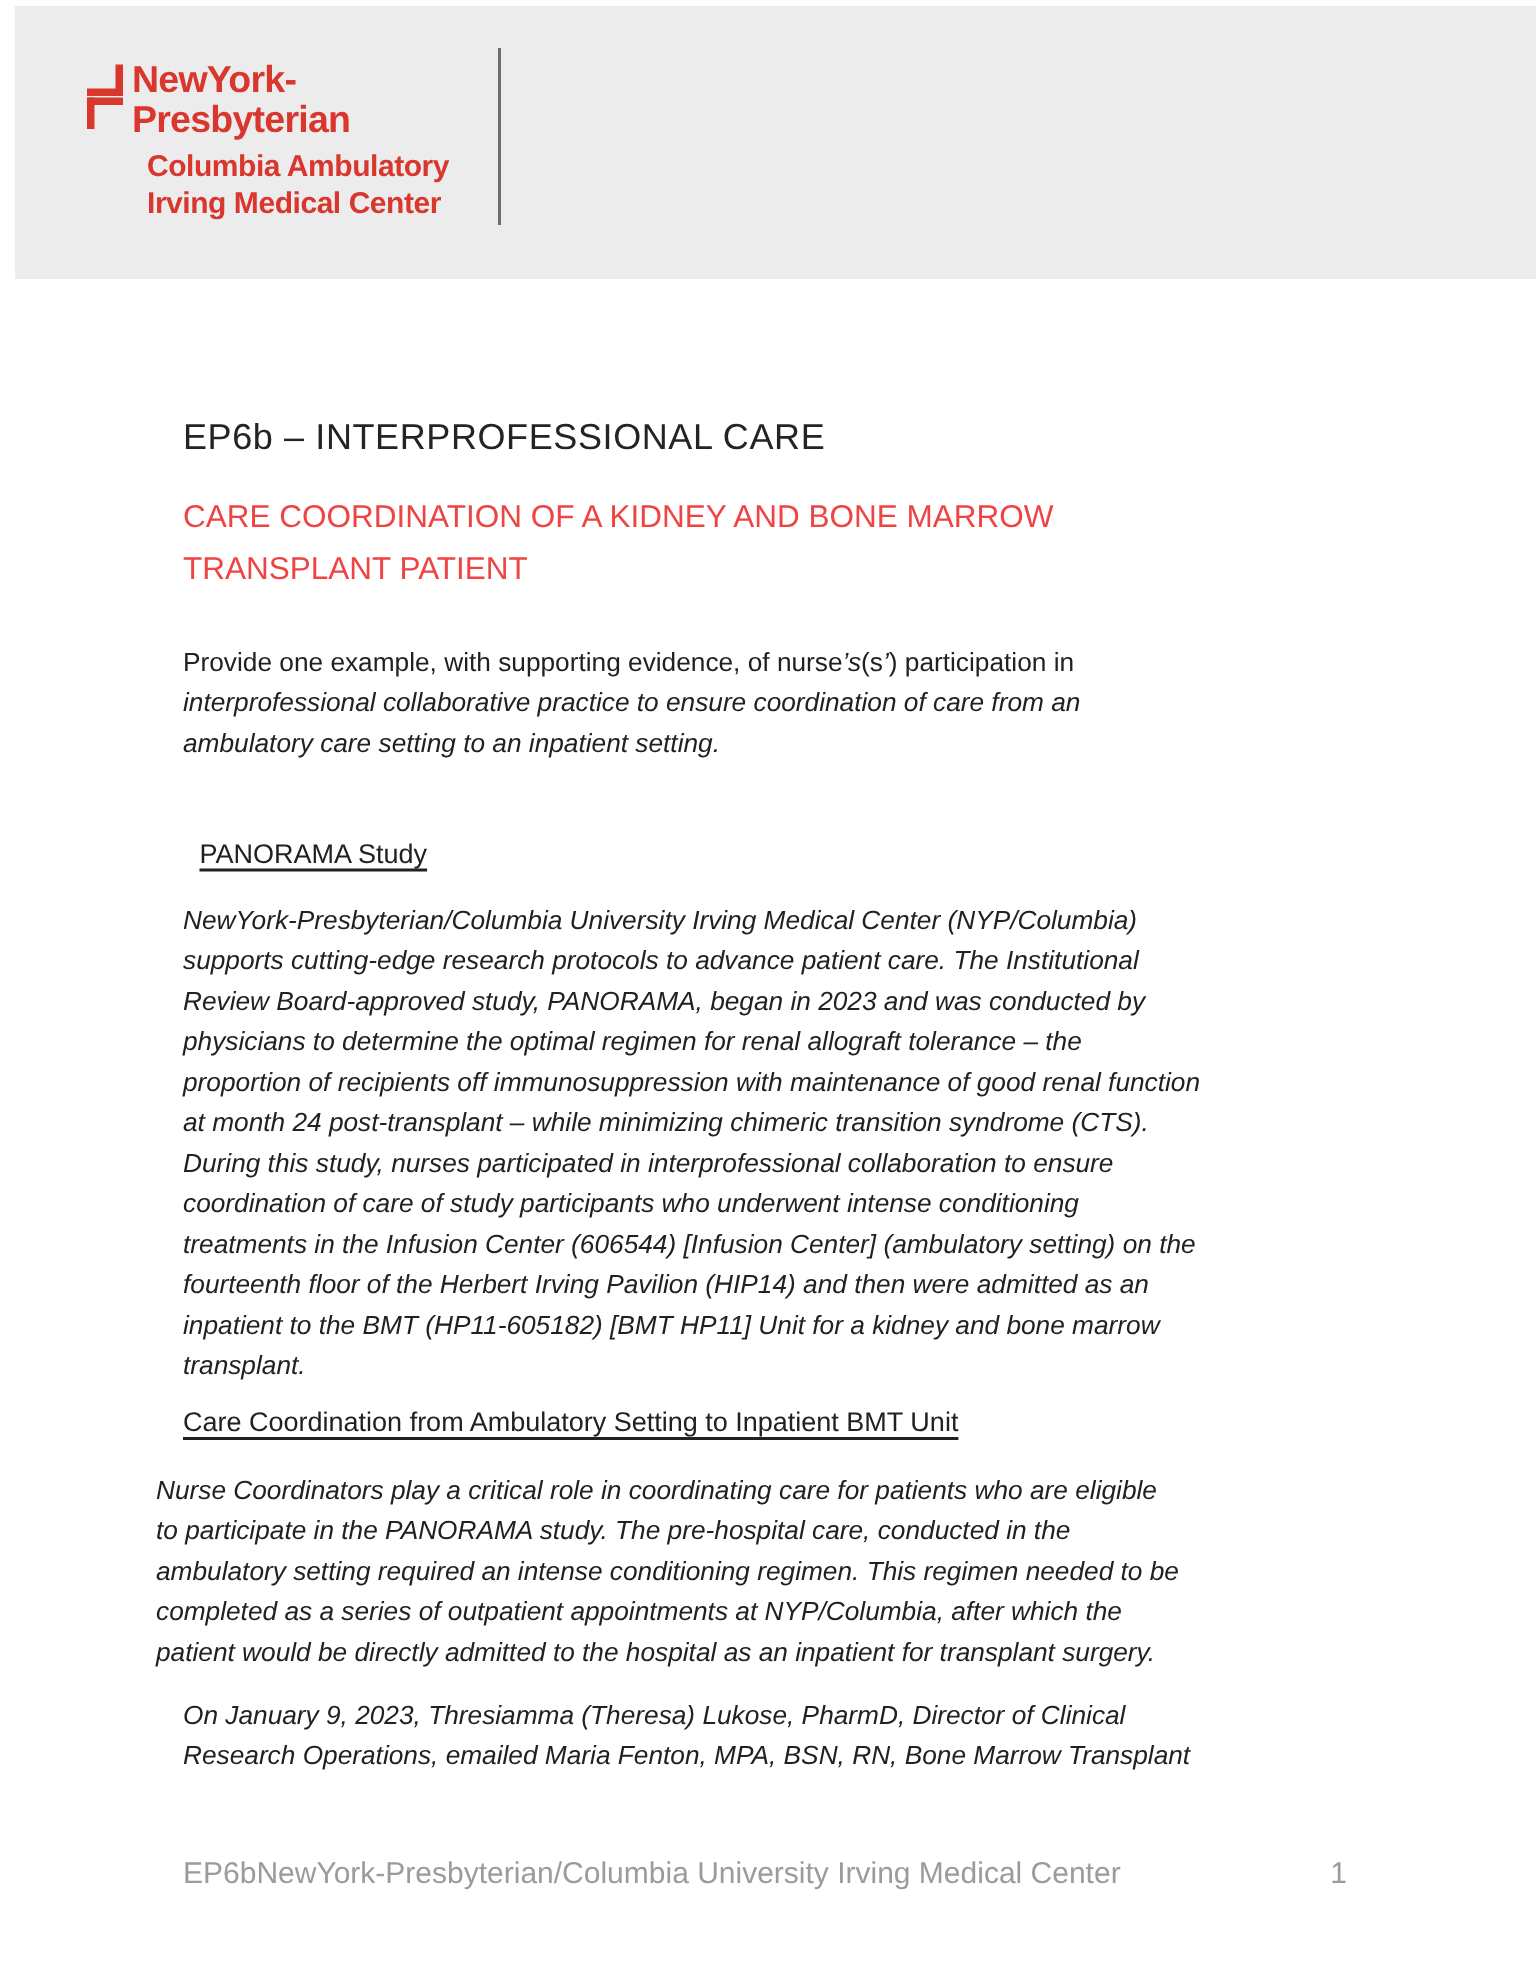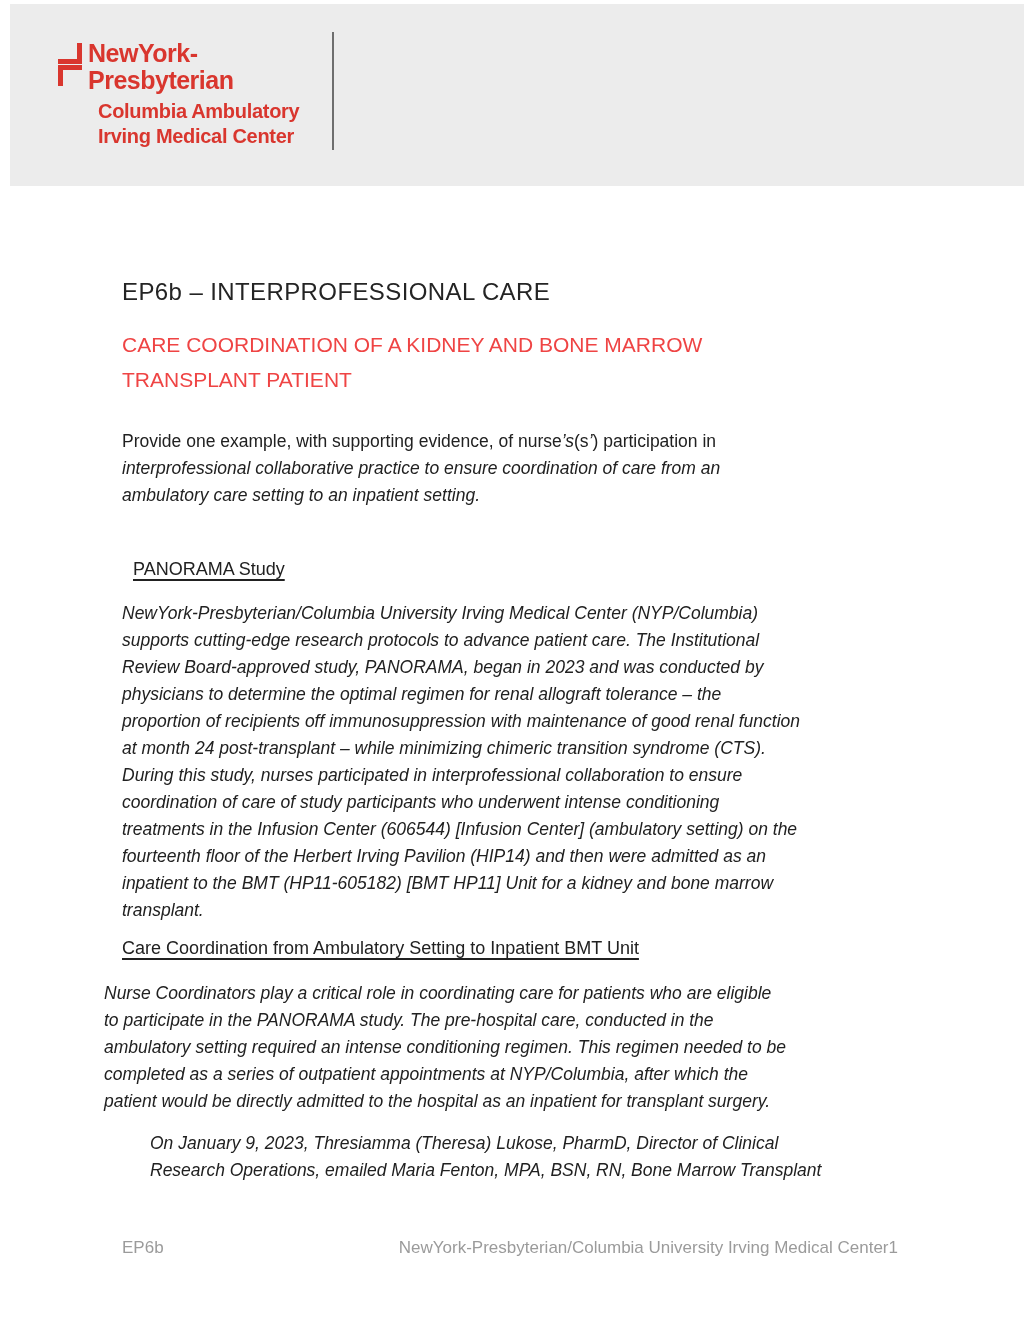--- a/index.html
+++ b/index.html
@@ -92,43 +92,43 @@
     font-size: 17.5px;
     line-height: 27px;
     color: #212121;
   }
   .pre { white-space: pre-line; font-style: italic; }
   .intro      { position: absolute; left: 122px; top: 428px; width: 810px; }
   .s1-heading { position: absolute; left: 122px; top: 559px; margin-left: 11px; }
   .s1-para    { position: absolute; left: 122px; top: 600px; width: 810px; }
   .s2-heading { position: absolute; left: 122px; top: 938px; }
   .s2-para    { position: absolute; left: 104px; top: 980px; width: 810px; }
-  .s2-para2   { position: absolute; left: 122px; top: 1130px; width: 810px; margin-left: 28px; }
+  .s2-para2   { position: absolute; left: 122px; top: 1130px; width: 810px; }
   .section-heading {
     font-size: 18px;
     color: #212121;
     text-decoration: underline;
     text-decoration-thickness: 2px;
     text-underline-offset: 4px;
     white-space: nowrap;
   }
   .it { font-style: italic; }
 
   
   .page-footer {
     position: absolute;
     left: 122px; top: 1238px;
     width: 780px;
     display: flex;
     align-items: baseline;
-    font-size: 17px;
+    font-size: 20px;
     color: #9b9b9b;
   }
   .footer-code { flex: 0 0 auto; }
-  .footer-org  { flex: 1 1 auto; text-align: right; }
+  .footer-org  { flex: 1 1 auto; text-align: left; }
   .footer-page { flex: 0 0 auto; padding-right: 4px; }
 </style>
 </head>
 <body>
 
 <div class="page">
 
   <div class="header-band">
     <div class="logo-mark-top"></div>
     <div class="logo-mark-bottom"></div>

